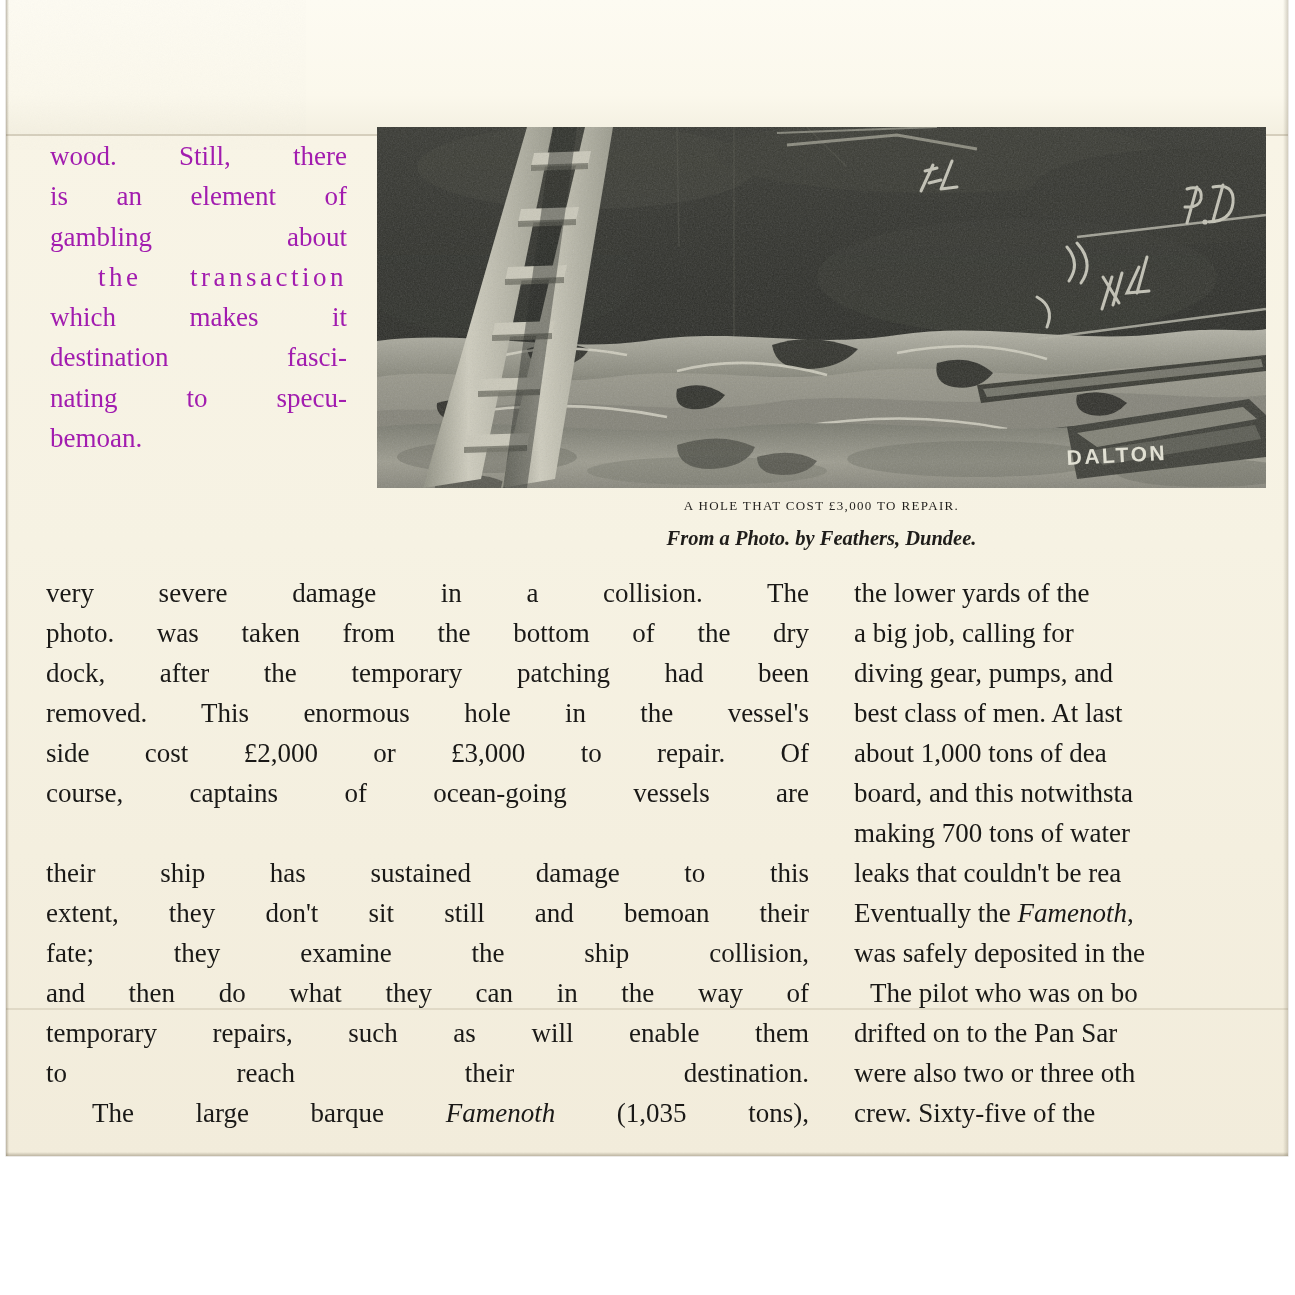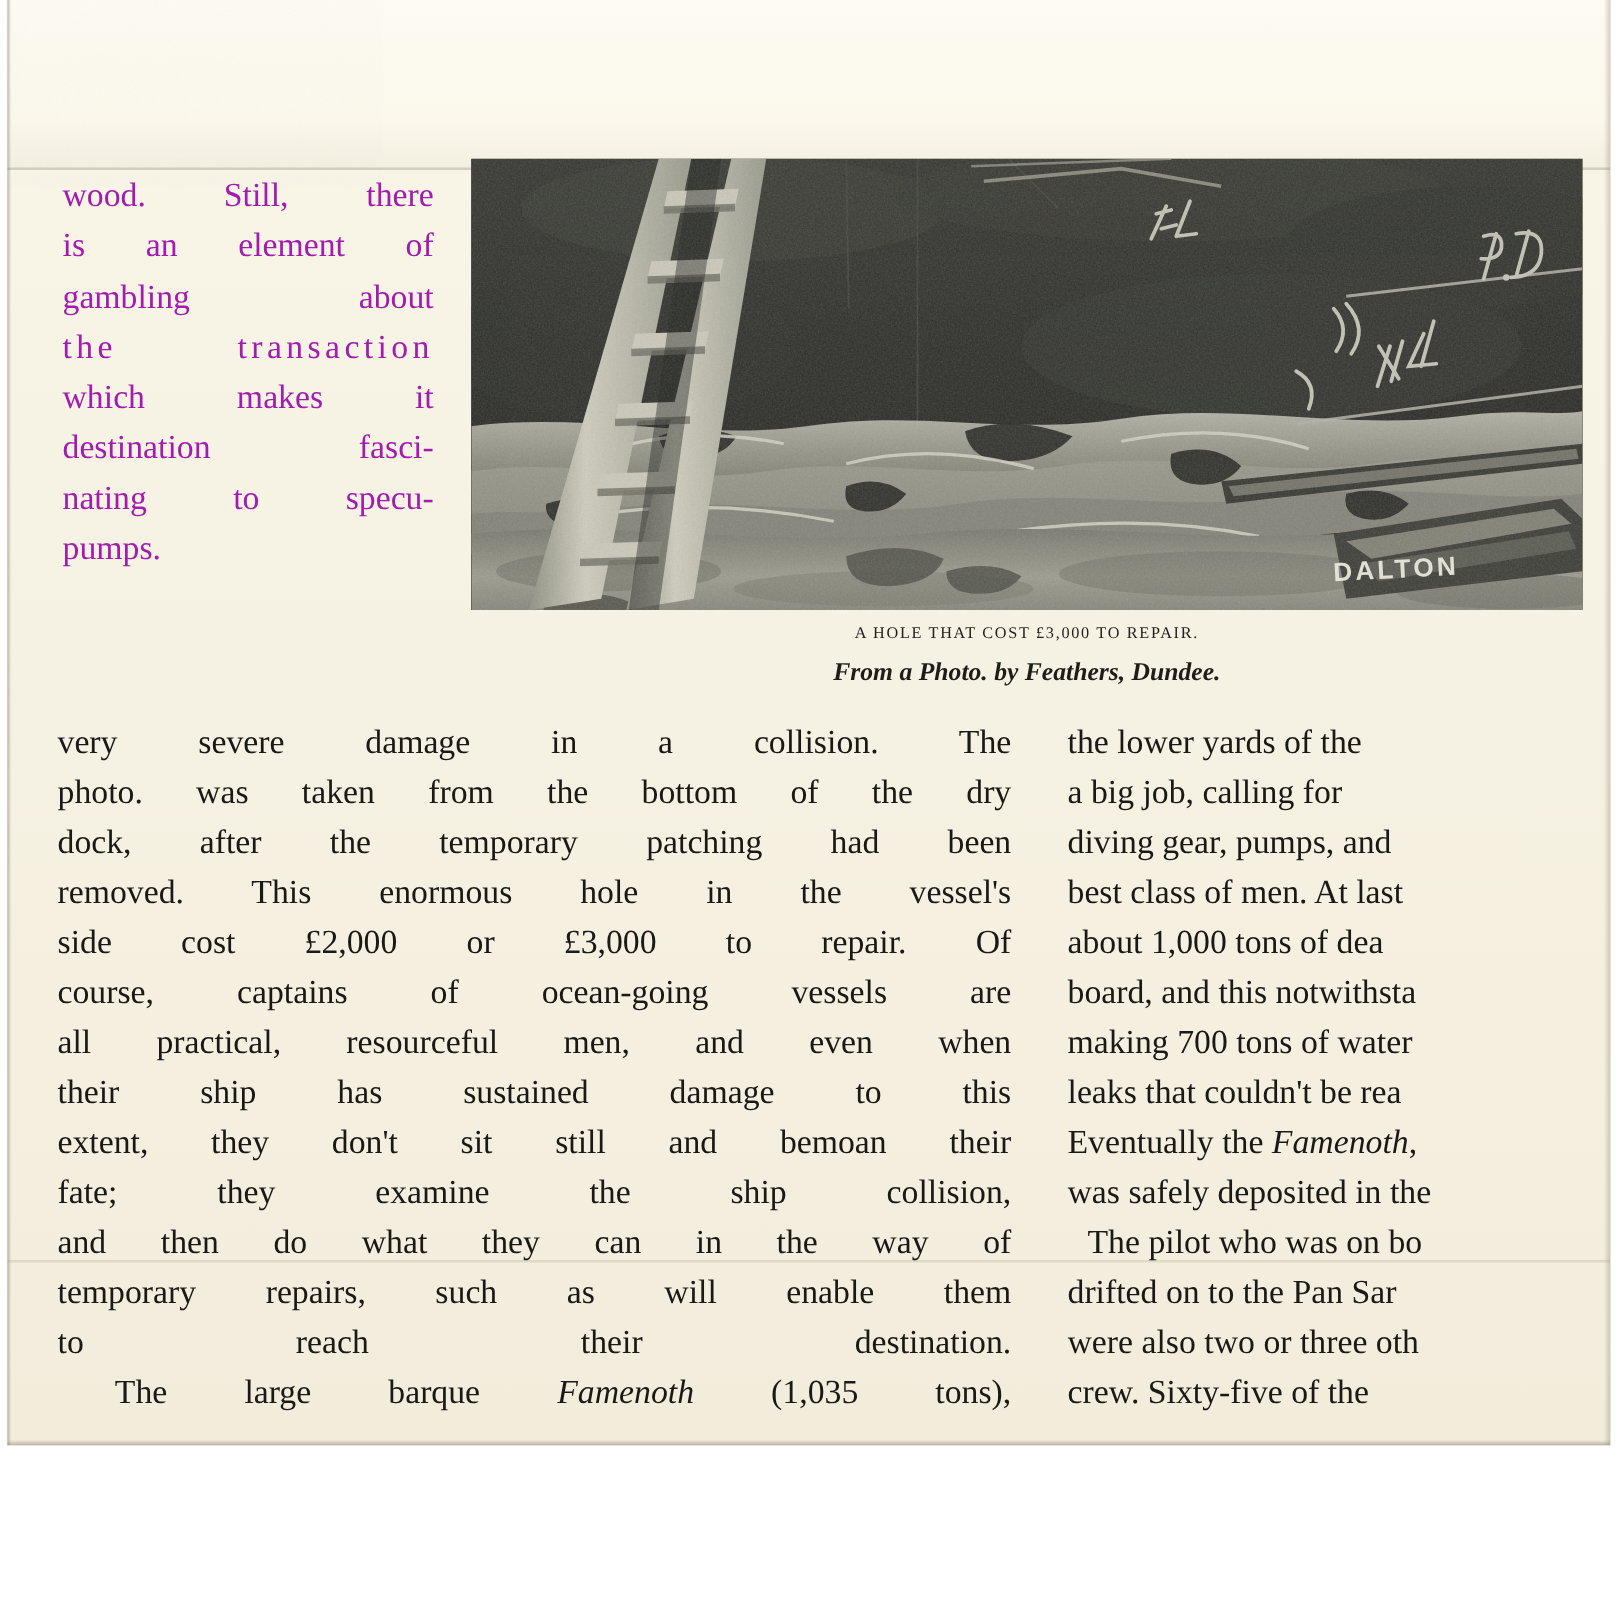--- a/index.html
+++ b/index.html
@@ -149,21 +149,21 @@
     font-size: 27px;
     line-height: 40.0px;
     color: #1a1917;
     white-space: nowrap;
     overflow: hidden;
   }
   .col-right .rline { display: block; }
   .col-right .rline.indent-para { padding-left: 16px; }
 
   em.title-italic { font-style: italic; }
-  .spaced { letter-spacing: 3.5px; }
+  .spaced { letter-spacing: 3.5px; margin-left: 48px; }
 
   
   .speckle {
     position: absolute;
     inset: 0;
     pointer-events: none;
     opacity: 0.40;
   }
 </style>
 </head>
@@ -362,33 +362,33 @@
 
     <div class="col-narrow">
       <p>
         <span class="l">wood. Still, there</span><br>
         <span class="l">is an element of</span><br>
         <span class="l">gambling about</span><br>
         <span class="l spaced">the transaction</span><br>
         <span class="l">which makes it</span><br>
         <span class="l">destination fasci-</span><br>
         <span class="l">nating to specu-</span><br>
-        <span class="l">pumps.</span>
+        <span class="l">bemoan.</span>
       </p>
     </div>
 
     <div class="body-wide">
       <p>
         <span class="l">very severe damage in a collision.  The</span><br>
         <span class="l">photo. was taken from the bottom of the dry</span><br>
         <span class="l">dock, after the temporary patching had been</span><br>
         <span class="l">removed.  This enormous hole in the vessel's</span><br>
         <span class="l">side cost £2,000 or £3,000 to repair.  Of</span><br>
         <span class="l">course, captains of ocean-going vessels are</span><br>
-        <span class="l">all practical, resourceful men, and even when</span><br>
+        <br>
         <span class="l">their ship has sustained damage to this</span><br>
         <span class="l">extent, they don't sit still and bemoan their</span><br>
         <span class="l">fate; they examine the ship collision,</span><br>
         <span class="l">and then do what they can in the way of</span><br>
         <span class="l">temporary repairs, such as will enable them</span><br>
         <span class="l">to reach their destination.</span>
       </p>
       <p class="indent-para">
         <span>The large barque </span><em class="title-italic">Famenoth</em><span> (1,035 tons),</span>
       </p>

